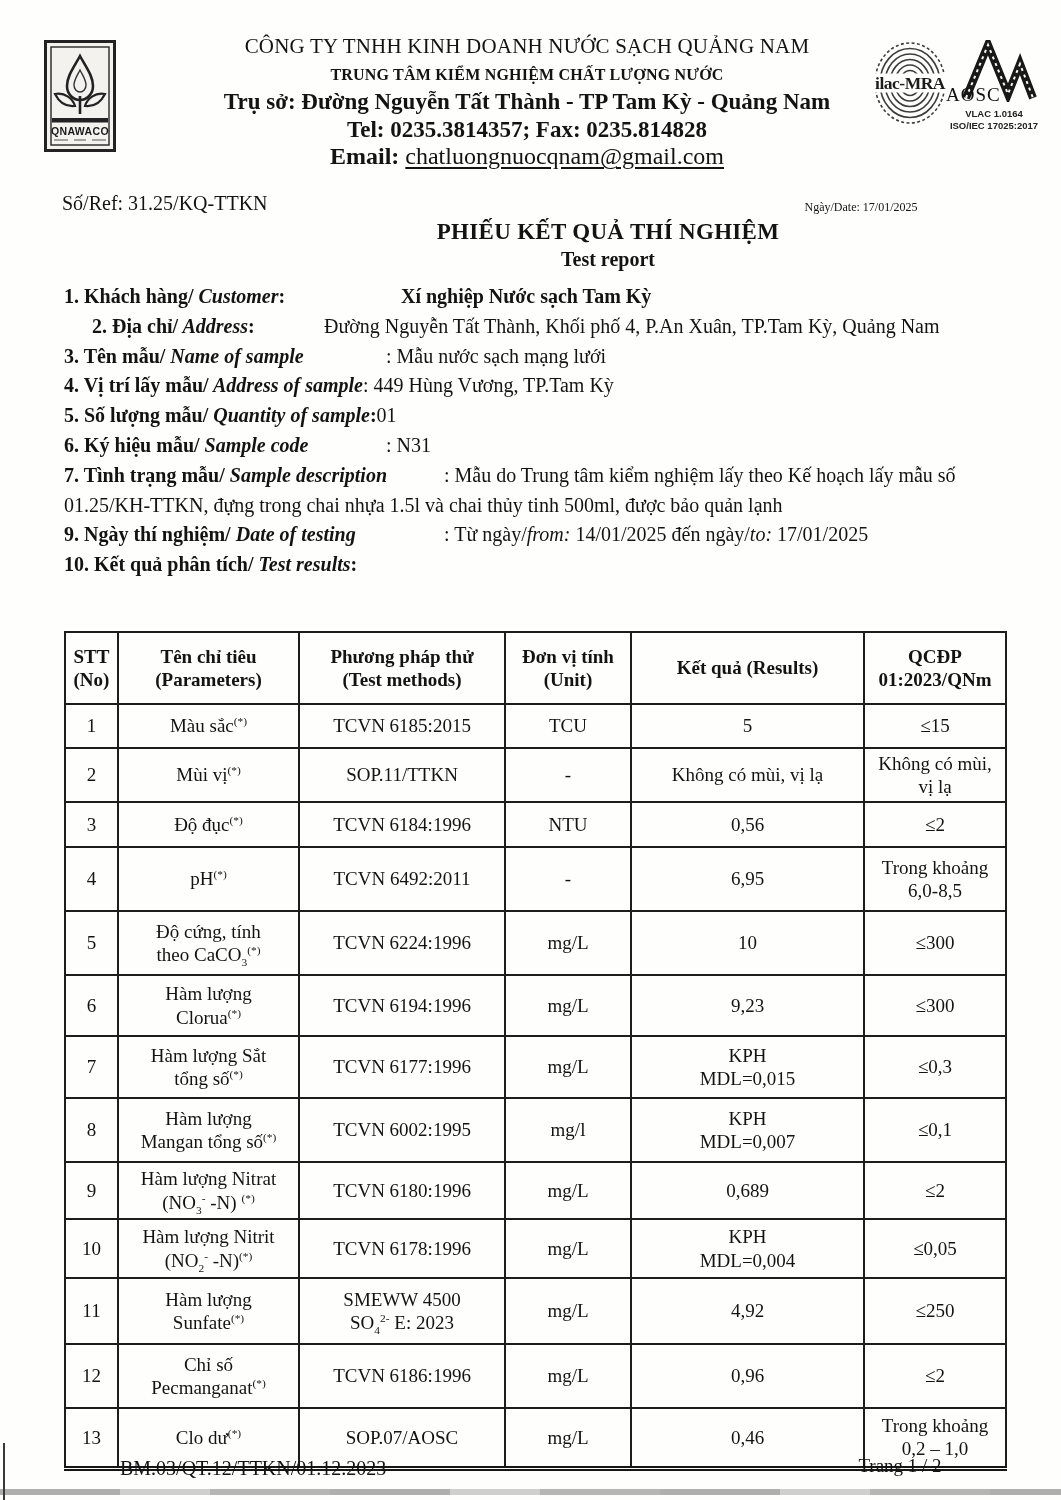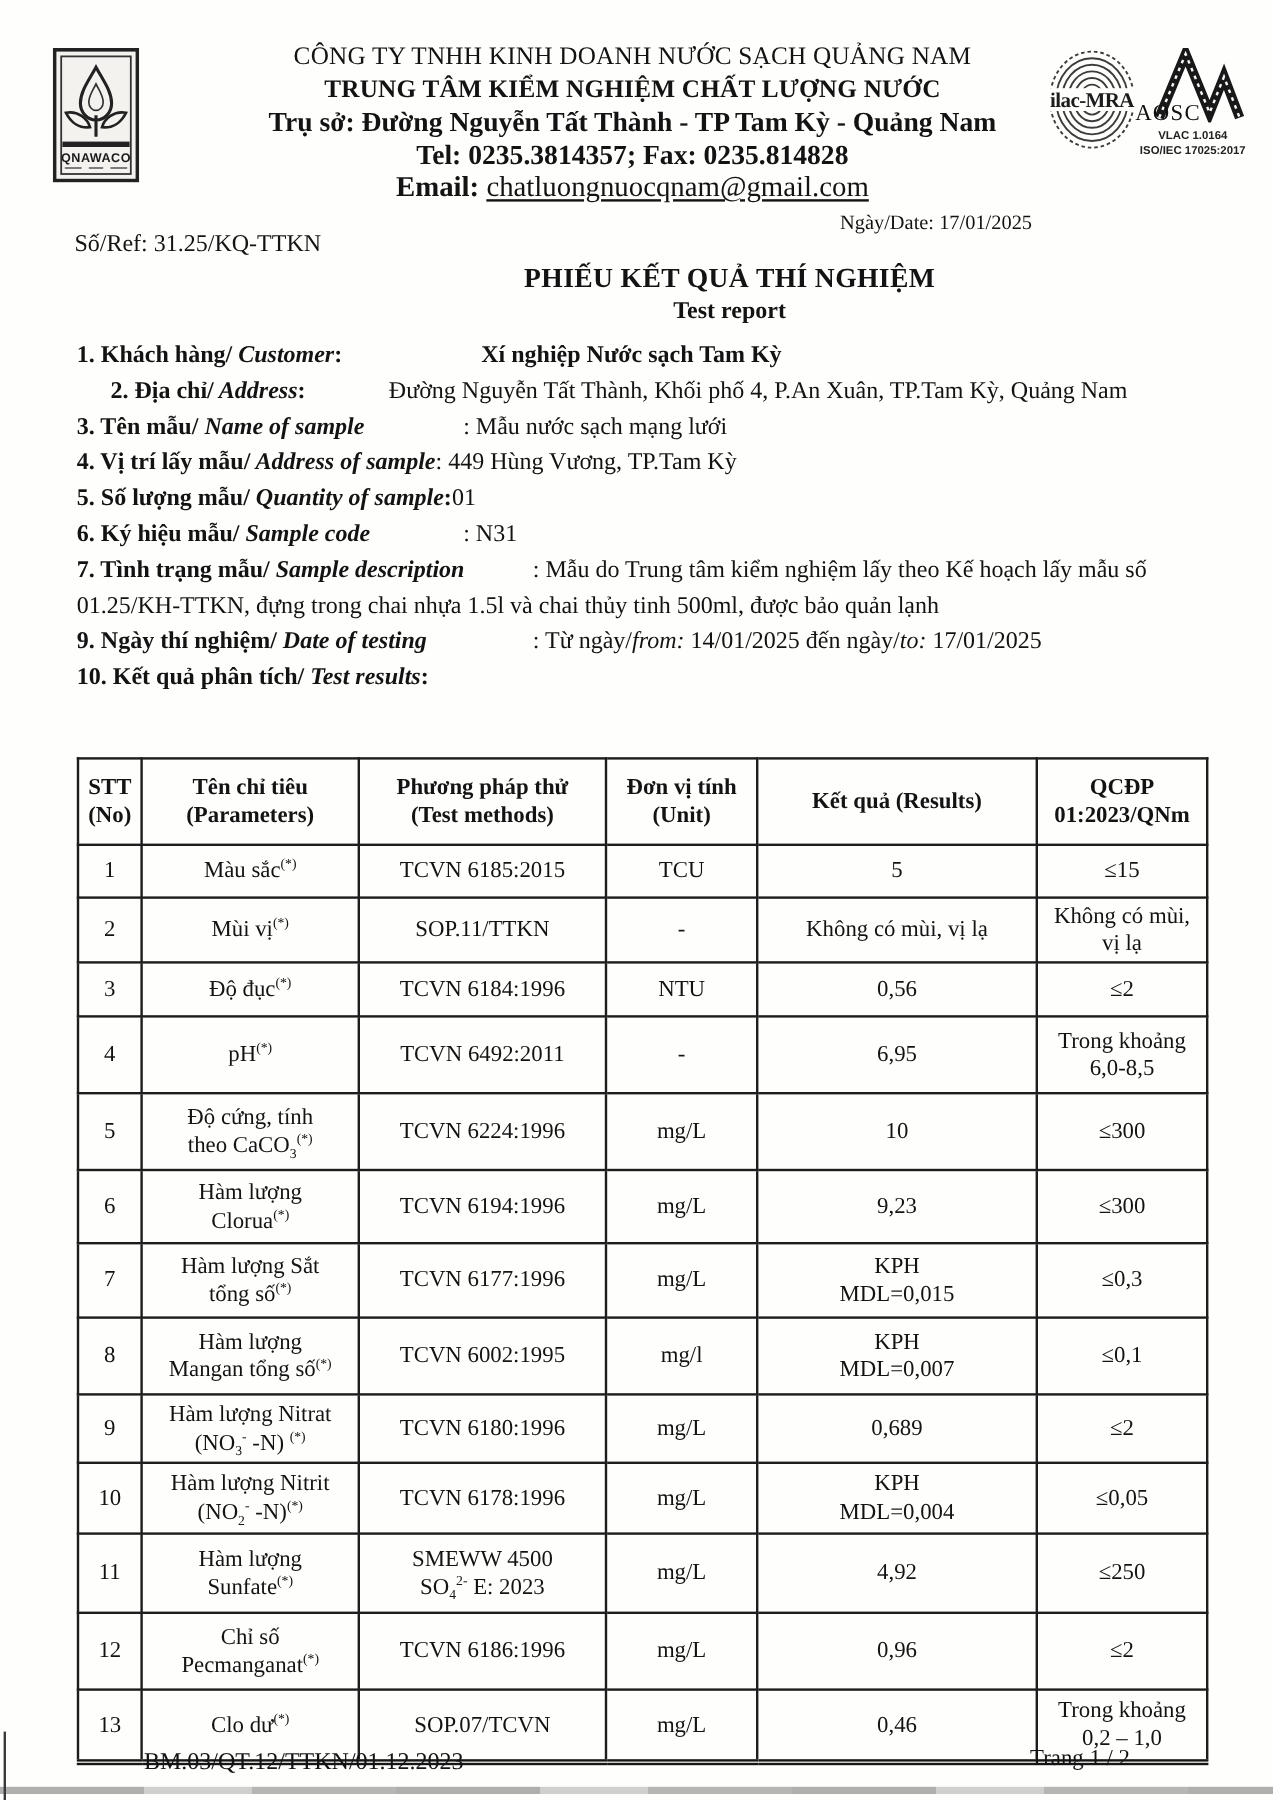--- a/index.html
+++ b/index.html
@@ -10,34 +10,34 @@
     -webkit-font-smoothing:antialiased;
   }
   .abs{position:absolute;}
   b,strong{font-weight:bold;}
   sup{font-size:60%;vertical-align:super;line-height:0;}
   sub{font-size:60%;vertical-align:sub;line-height:0;}
 
   
   .hdr-center{left:182px;top:33px;width:690px;text-align:center;line-height:27.6px;}
   .hc1{font-size:21px;letter-spacing:.2px;}
-  .hc2{font-size:21px;font-weight:bold;letter-spacing:.2px;}
+  .hc2{font-size:16px;font-weight:bold;letter-spacing:.2px;}
   .hc3,.hc4{font-size:23px;font-weight:bold;}
   .hc5{font-size:24px;font-weight:bold;}
   .hc5 .email{font-weight:normal;text-decoration:underline;text-underline-offset:3px;}
 
   .logo-qnawaco{left:44px;top:40px;width:72px;height:137px;}
   .logo-ilac{left:873px;top:40px;width:74px;height:86px;}
   .logo-aosc-glyph{left:960px;top:40px;width:78px;height:62px;}
   .aosc-word{left:946px;top:84px;width:66px;font-size:19px;letter-spacing:1px;color:#111;}
   .aosc-sub{left:938px;top:108px;width:112px;text-align:center;font-size:9.5px;font-weight:bold;line-height:11.5px;font-family:"Liberation Sans","DejaVu Sans",sans-serif;color:#222;}
 
   
   .meta-ref{left:62px;top:192px;font-size:20px;}
-  .meta-date{left:700px;top:176px;width:322px;text-align:left;font-size:17px;}
+  .meta-date{left:700px;top:200px;width:322px;text-align:center;font-size:12px;}
   .title-vi{left:153px;top:219px;width:910px;text-align:center;font-size:23px;font-weight:bold;letter-spacing:.3px;}
   .title-en{left:153px;top:248px;width:910px;text-align:center;font-size:20px;font-weight:bold;}
 
   
   #fields{left:64px;top:282px;width:948px;font-size:20px;line-height:29.8px;}
   .field{white-space:normal;}
   .f-label{display:inline-block;}
   .f-en{font-style:italic;}
   .f-value{font-weight:normal;}
   .field:nth-child(1) .f-label{min-width:337px;}
@@ -286,21 +286,21 @@
     <td class="c-param">Chỉ số<br>Pecmanganat<sup>(*)</sup></td>
     <td class="c-method">TCVN 6186:1996</td>
     <td class="c-unit">mg/L</td>
     <td class="c-result">0,96</td>
     <td class="c-limit">≤2</td>
   </tr>
 
   <tr>
     <td class="c-no">13</td>
     <td class="c-param">Clo dư<sup>(*)</sup></td>
-    <td class="c-method">SOP.07/TCVN</td>
+    <td class="c-method">SOP.07/AOSC</td>
     <td class="c-unit">mg/L</td>
     <td class="c-result">0,46</td>
     <td class="c-limit">Trong khoảng<br>0,2 – 1,0</td>
   </tr>
 </tbody>
 </table>
 
 <div class="abs foot-left">BM.03/QT.12/TTKN/01.12.2023</div>
 <div class="abs foot-right">Trang 1 / 2</div>
 <div class="abs scan-band"></div>

